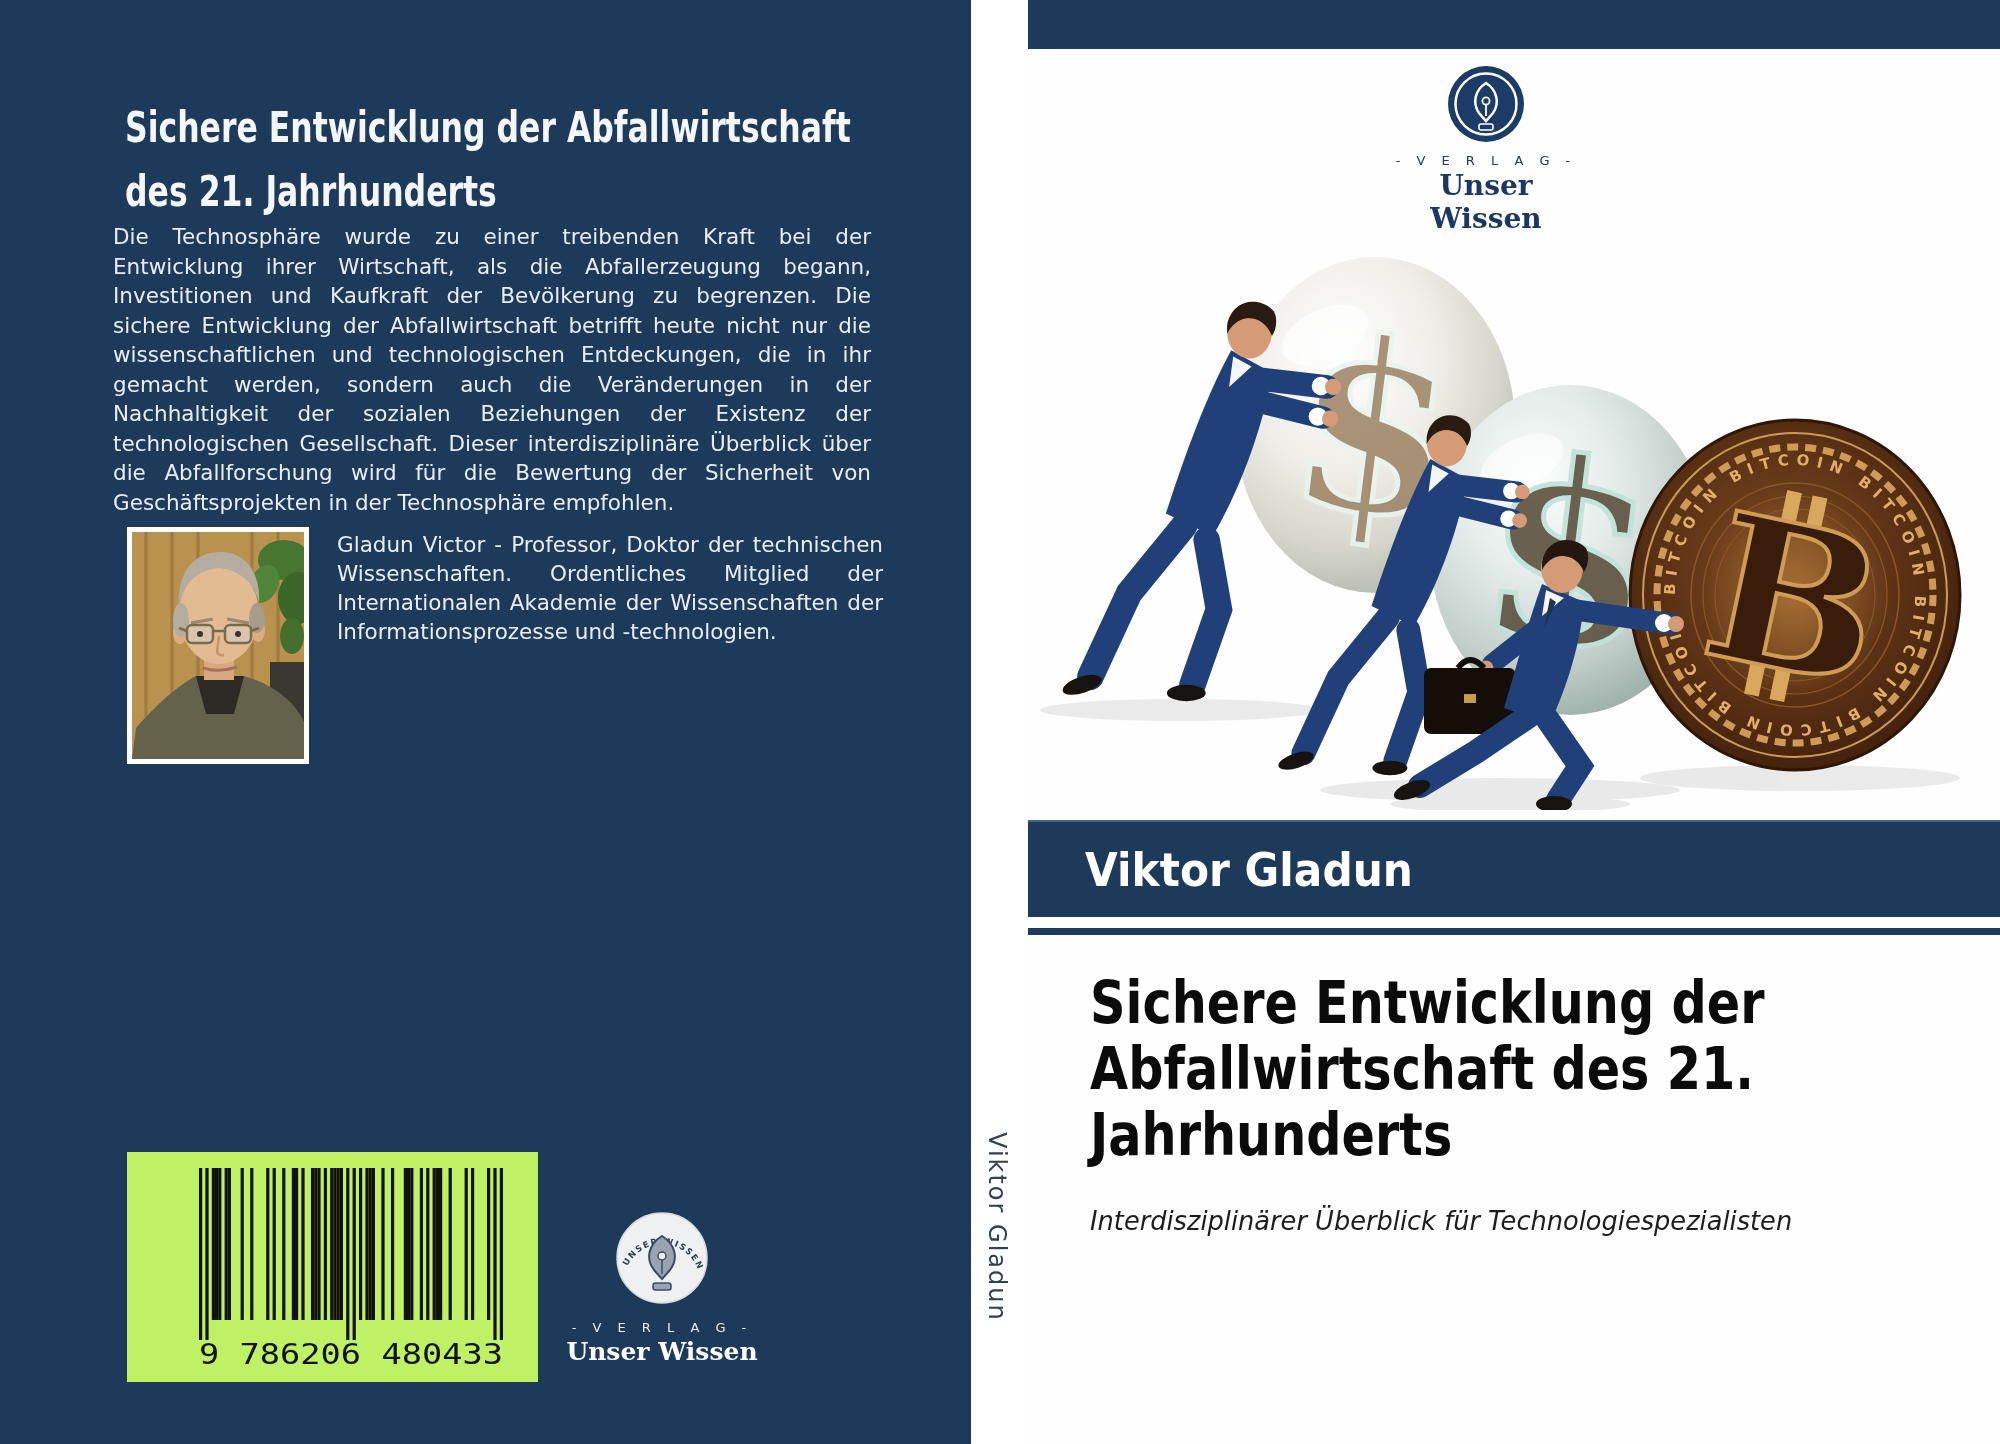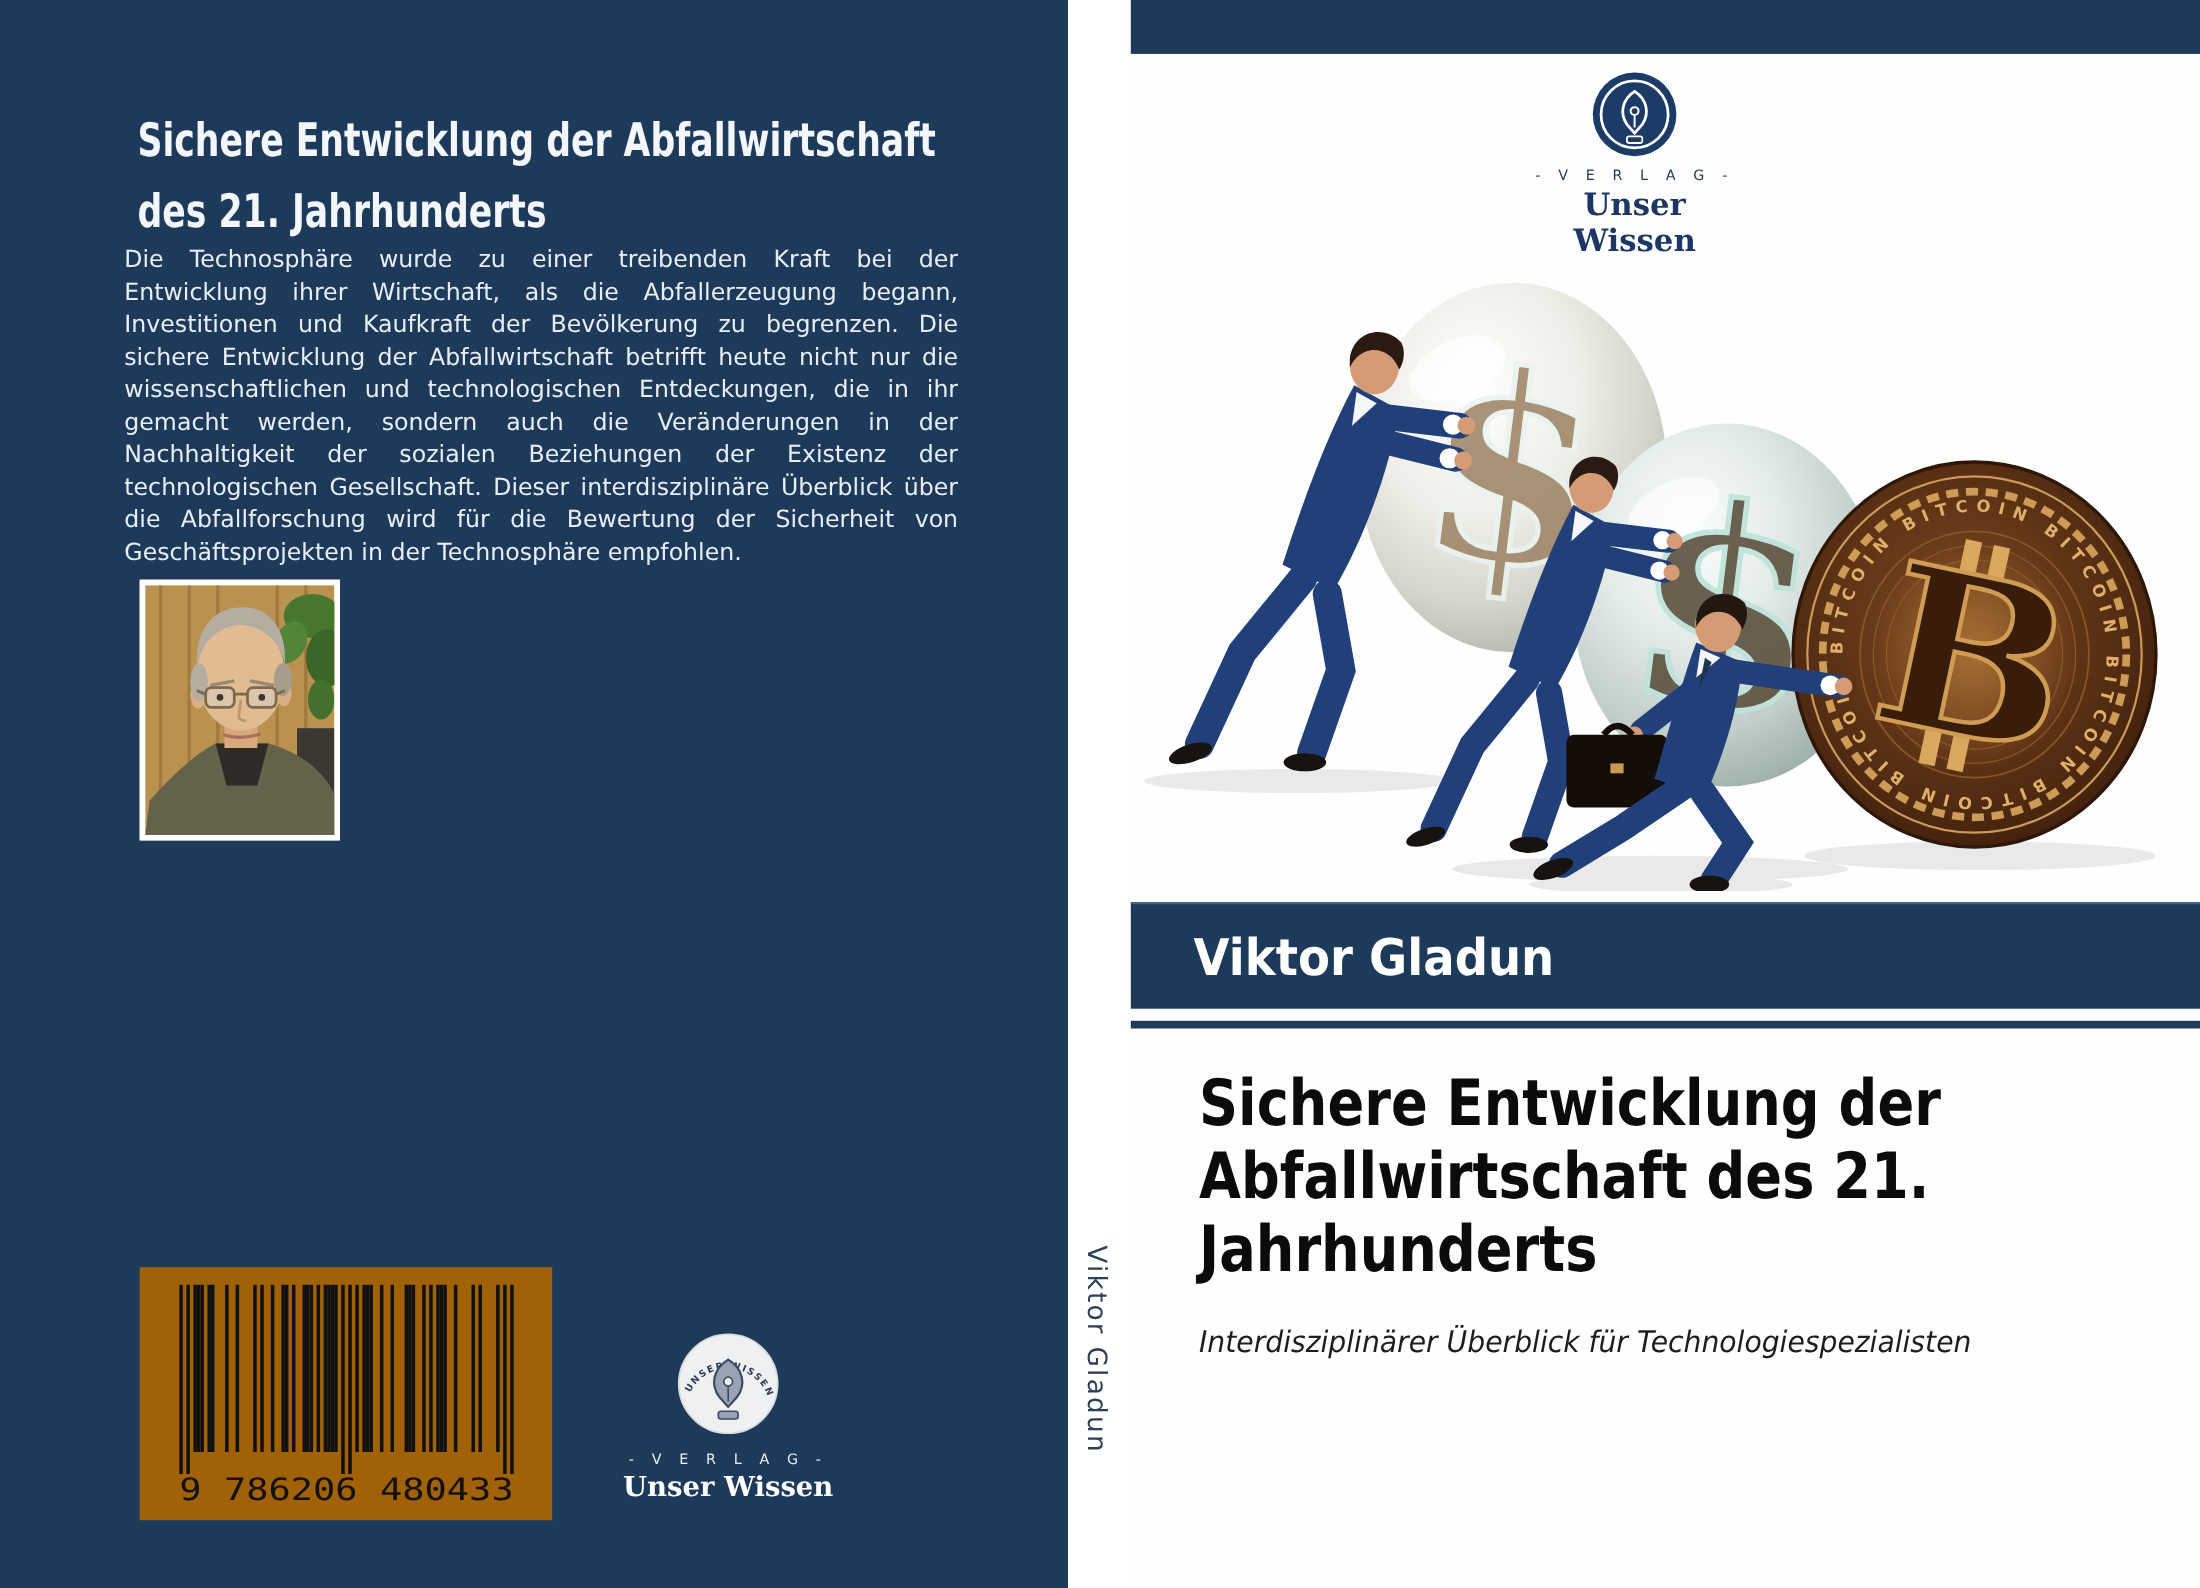--- a/index.html
+++ b/index.html
@@ -11,21 +11,21 @@
   .back-panel{left:0;top:0;width:971px;height:1444px;background:#1e3a5b;}
   .back-title{left:125px;top:96px;width:830px;color:#f3f6fa;font-weight:bold;
               font-size:42px;line-height:64px;transform:scaleX(.75);transform-origin:left top;
               white-space:nowrap;}
   .back-desc{left:113px;top:222px;width:758px;color:#e9eef4;font-size:21.5px;line-height:29.5px;
              text-align:justify;}
   .photo-frame{left:127px;top:527px;width:172px;height:227px;background:#fff;border:5px solid #fff;}
   .photo-frame svg{display:block;width:172px;height:227px;}
   .bio{left:337px;top:530px;width:546px;color:#e9eef4;font-size:21.5px;line-height:29px;
        text-align:justify;}
-  .barcode-panel{left:127px;top:1152px;width:375px;height:230px;background:#a16207;}
+  .barcode-panel{left:127px;top:1152px;width:375px;height:230px;background:#bef264;padding-left:36px;}
   .barcode-panel svg{display:block;margin:6px auto 0 auto;}
   .barcode-digits{font-family:"DejaVu Sans Mono","Liberation Mono",monospace;font-size:28px;fill:#111;}
 
   .back-logo{left:552px;top:1206px;width:220px;text-align:center;color:#fff;}
   .back-logo svg{display:block;margin:0 auto;}
   .verlag-line-b{font-size:13px;letter-spacing:6px;color:#e8ecf1;margin-top:4px;white-space:nowrap;}
   .pub-name-b{font-family:"DejaVu Serif","Liberation Serif",serif;font-weight:bold;font-size:25px;
               color:#ffffff;margin-top:2px;}
 
   
@@ -108,20 +108,21 @@
             <line x1="119" y1="99" x2="127" y2="96"></line>
         </g>
         <circle cx="68" cy="102" r="3" fill="#3a3530"></circle>
           <circle cx="106" cy="102" r="3" fill="#3a3530"></circle>
         <path d="M87,104 L85,120 q2,4 7,3" fill="none" stroke="#c29470" stroke-width="2.5"></path>
         <path d="M71,136 Q87,141 105,135" fill="none" stroke="#a3715a" stroke-width="3"></path>
       </g>
     </svg>
   </div>
 
+  <div class="abs bio">Gladun Victor - Professor, Doktor der technischen Wissenschaften. Ordentliches Mitglied der Internationalen Akademie der Wissenschaften der Informationsprozesse und -technologien.</div>
 
   <div class="abs barcode-panel">
     <svg width="330" height="218" viewBox="0 0 330 218">
       <g transform="translate(13,10)" fill="#111">
           <rect x="0.0" y="0" width="3.2" height="172"></rect>
           <rect x="6.4" y="0" width="3.2" height="172"></rect>
           <rect x="12.8" y="0" width="3.2" height="152"></rect>
           <rect x="16.0" y="0" width="3.2" height="152"></rect>
           <rect x="19.2" y="0" width="3.2" height="152"></rect>
           <rect x="25.6" y="0" width="3.2" height="152"></rect>

